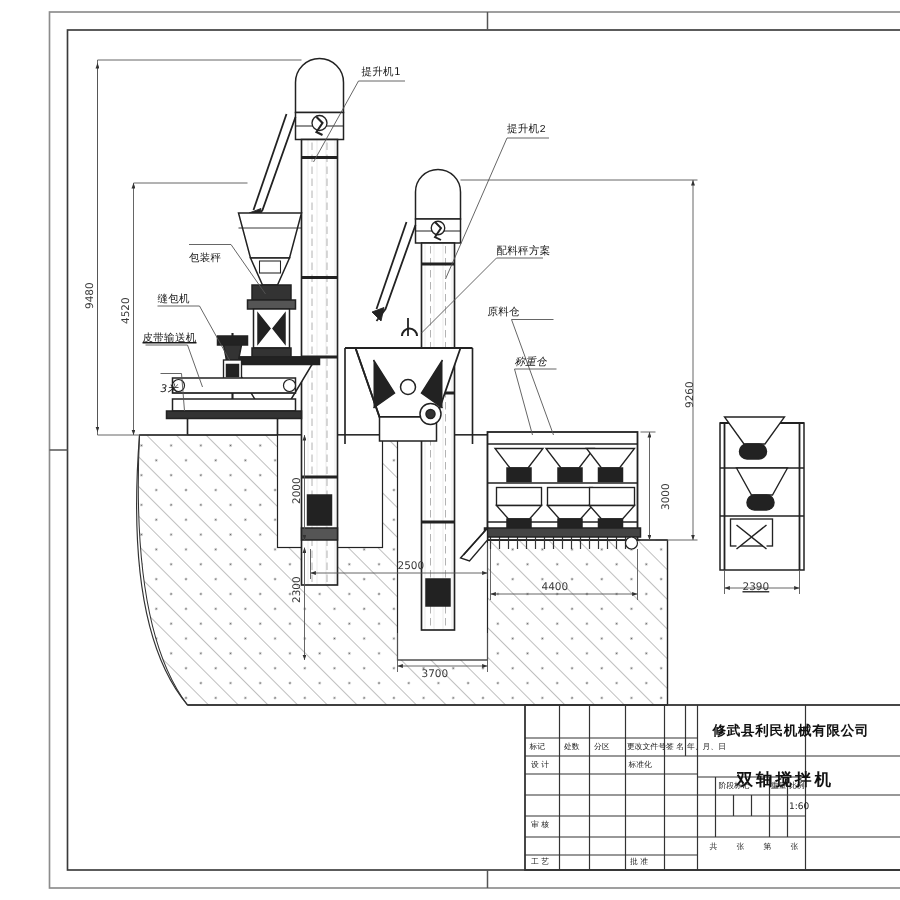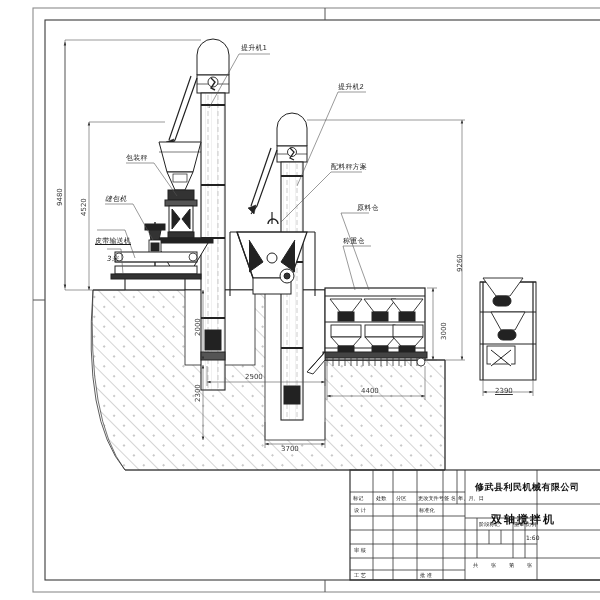--- a/index.html
+++ b/index.html
@@ -315,32 +315,32 @@
     <line x1="476" y1="530" x2="476" y2="544"></line>
     <line x1="488" y1="518" x2="488" y2="558"></line>
     <line x1="500" y1="518" x2="500" y2="558"></line>
     <line x1="512" y1="470" x2="512" y2="580"></line>
   </g>
 </svg>
 
 <div class="lbl" style="left:216px;top:45px;">提升机1</div>
 <div class="lbl" style="left:313px;top:84px;font-family:Liberation Mono, monospace;">提升机2</div>
 <div class="lbl" style="left:306px;top:164px;">配料秤方案</div>
-<div class="lbl" style="left:332px;top:205px;">原料仓</div>
-<div class="lbl" style="left:318px;top:238px;">称重仓</div>
-<div class="lbl" style="left:101px;top:155px;">包装秤</div>
-<div class="lbl" style="left:80px;top:196px;font-style:italic;">缝包机</div>
-<div class="lbl" style="left:70px;top:238px;text-decoration:underline;">皮带输送机</div>
+<div class="lbl" style="left:300px;top:205px;">原料仓</div>
+<div class="lbl" style="left:318px;top:238px;font-style:italic;">称重仓</div>
+<div class="lbl" style="left:101px;top:169px;">包装秤</div>
+<div class="lbl" style="left:80px;top:196px;">缝包机</div>
+<div class="lbl" style="left:70px;top:222px;text-decoration:underline;">皮带输送机</div>
 <div class="lbl" style="left:82px;top:256px;font-style:italic;">3米</div>
 
 <div class="dim vdim" style="left:32px;top:206px;">9480</div>
 <div class="dim vdim" style="left:56px;top:216px;">4520</div>
 <div class="dim vdim" style="left:170px;top:336px;">2000</div>
 <div class="dim vdim" style="left:170px;top:402px;">2300</div>
-<div class="dim" style="left:220px;top:374px;">2500</div>
+<div class="dim" style="left:220px;top:374px;padding-left:20px;">2500</div>
 <div class="dim" style="left:256px;top:446px;">3700</div>
 <div class="dim" style="left:336px;top:388px;">4400</div>
 <div class="dim vdim" style="left:416px;top:340px;">3000</div>
 <div class="dim vdim" style="left:432px;top:272px;">9260</div>
 <div class="dim" style="left:470px;top:388px;text-decoration:underline;">2390</div>
 
 <div class="tb-company" style="left:450px;top:481px;">修武县利民机械有限公司</div>
 <div class="tb-title" style="left:466px;top:512px;">双轴搅拌机</div>
 <div class="tb-scale" style="left:501px;top:534px;">1:60</div>
 

